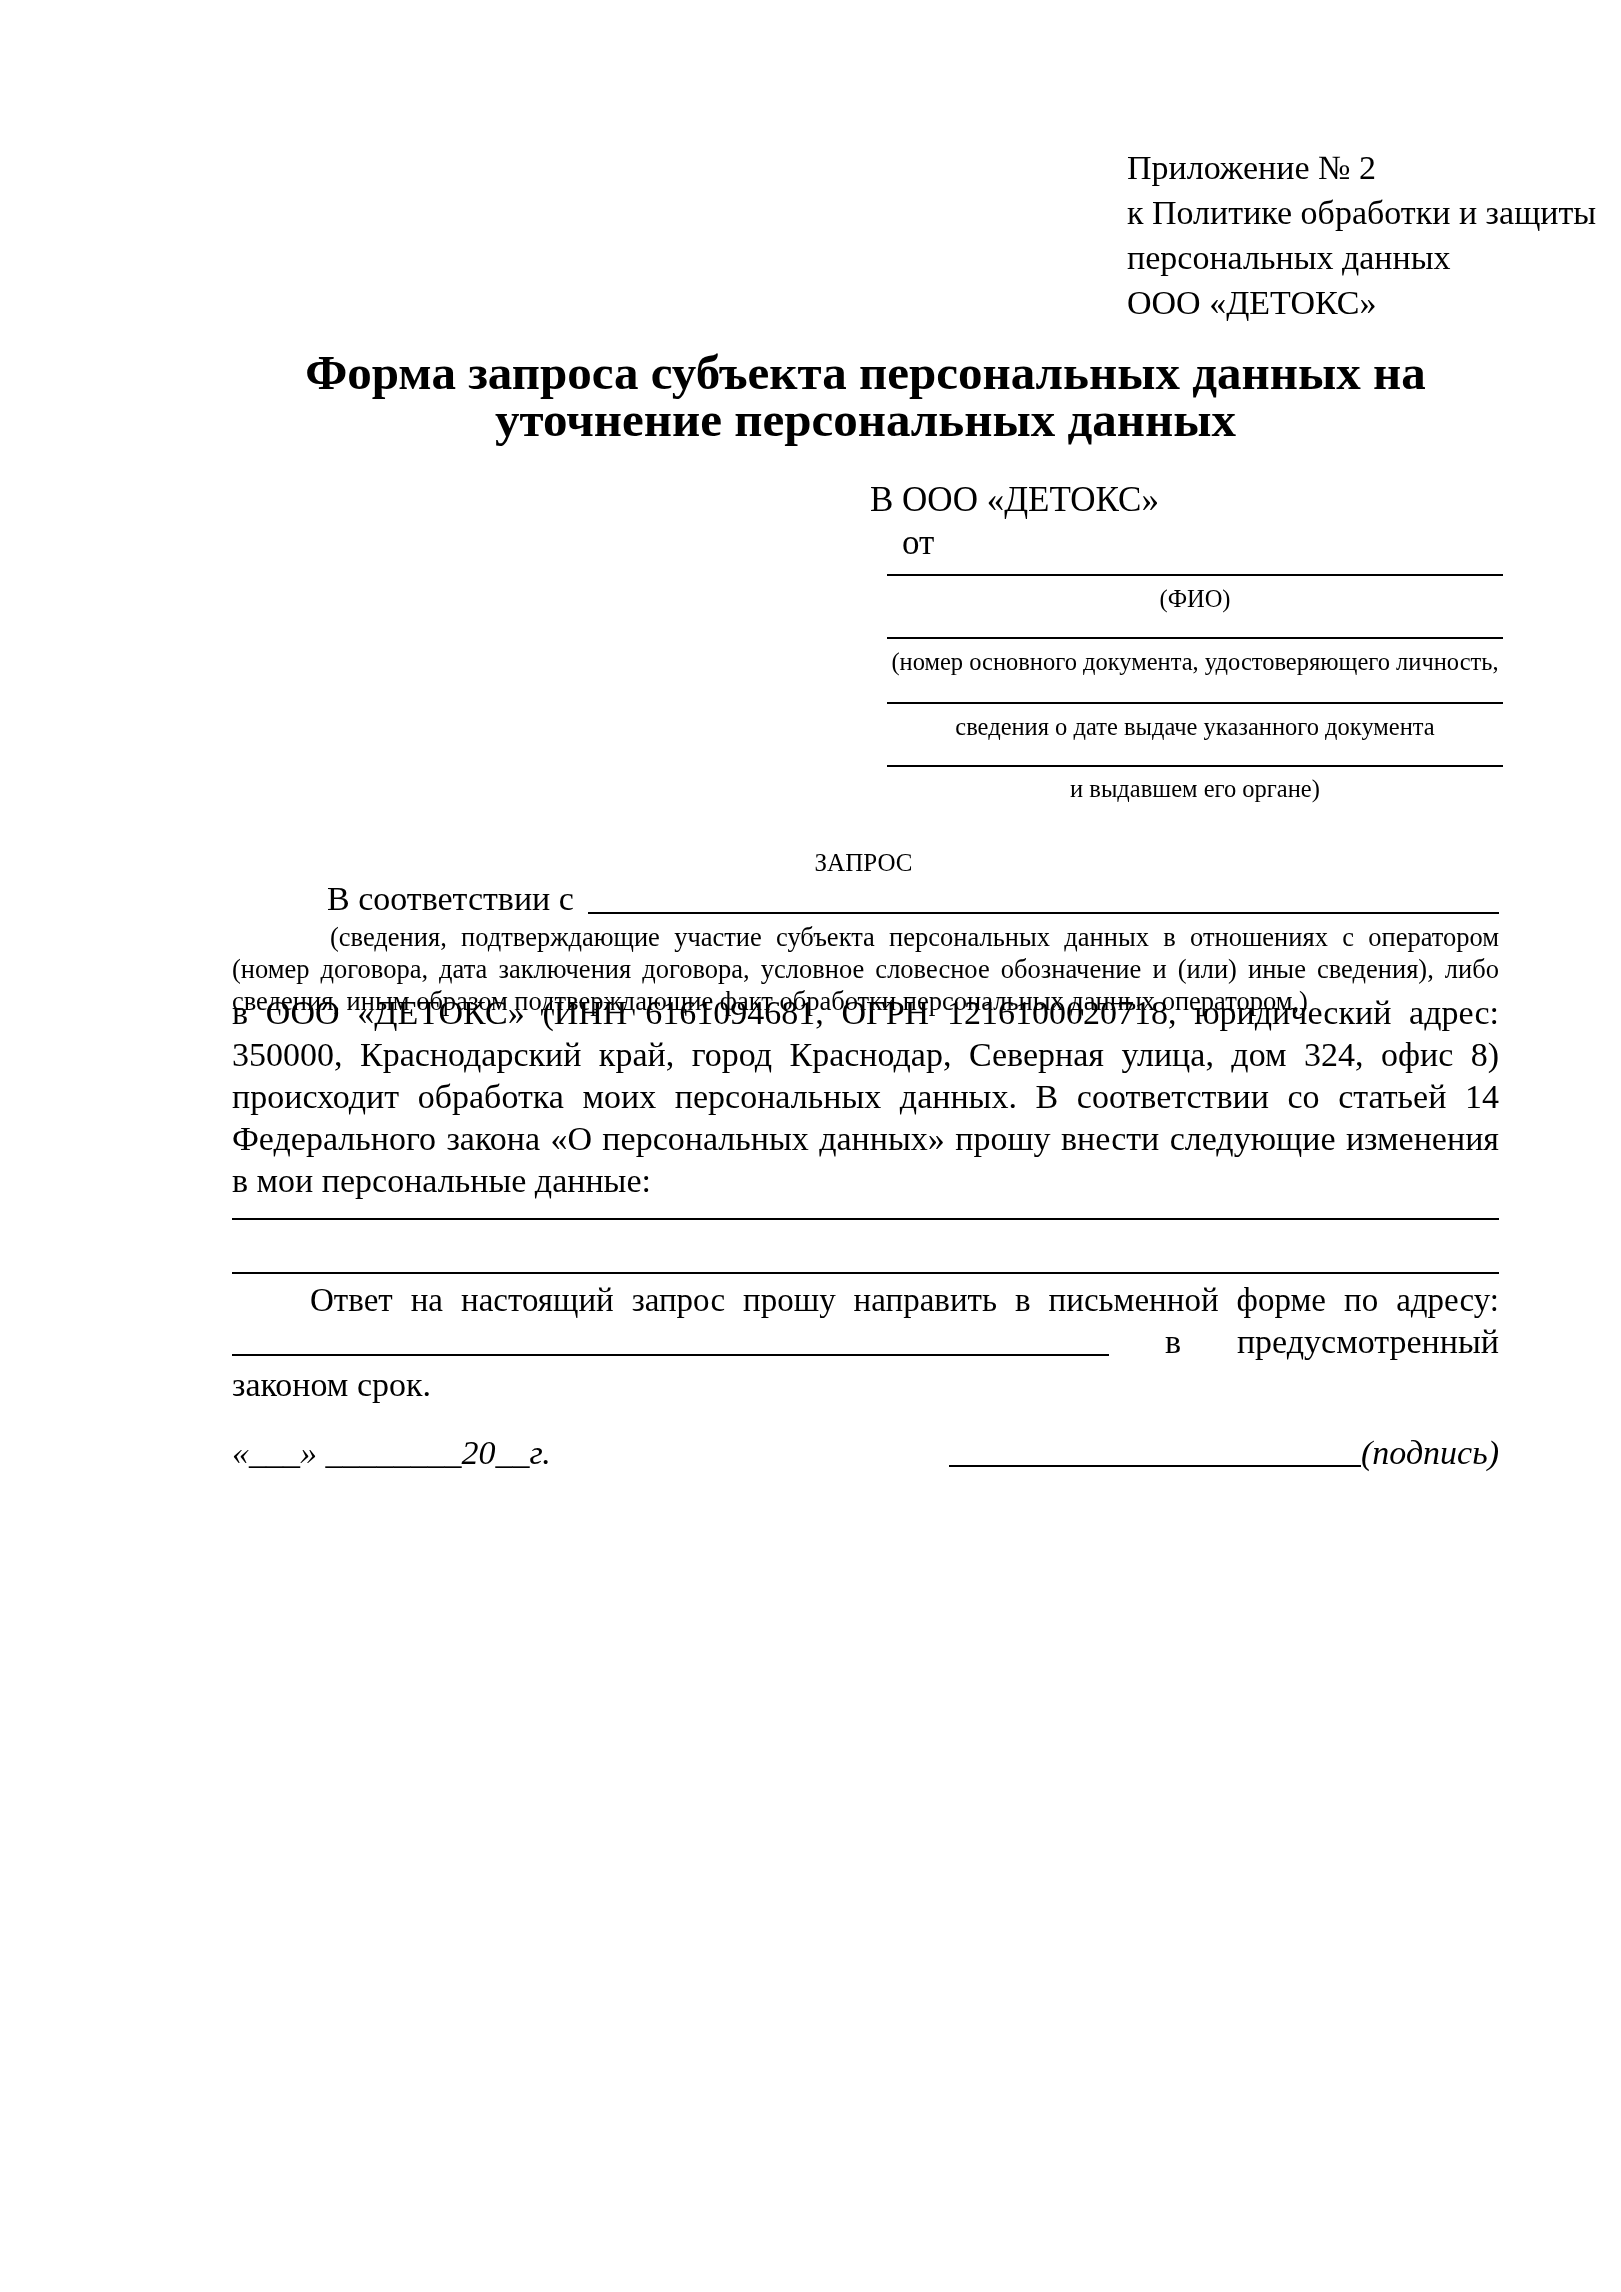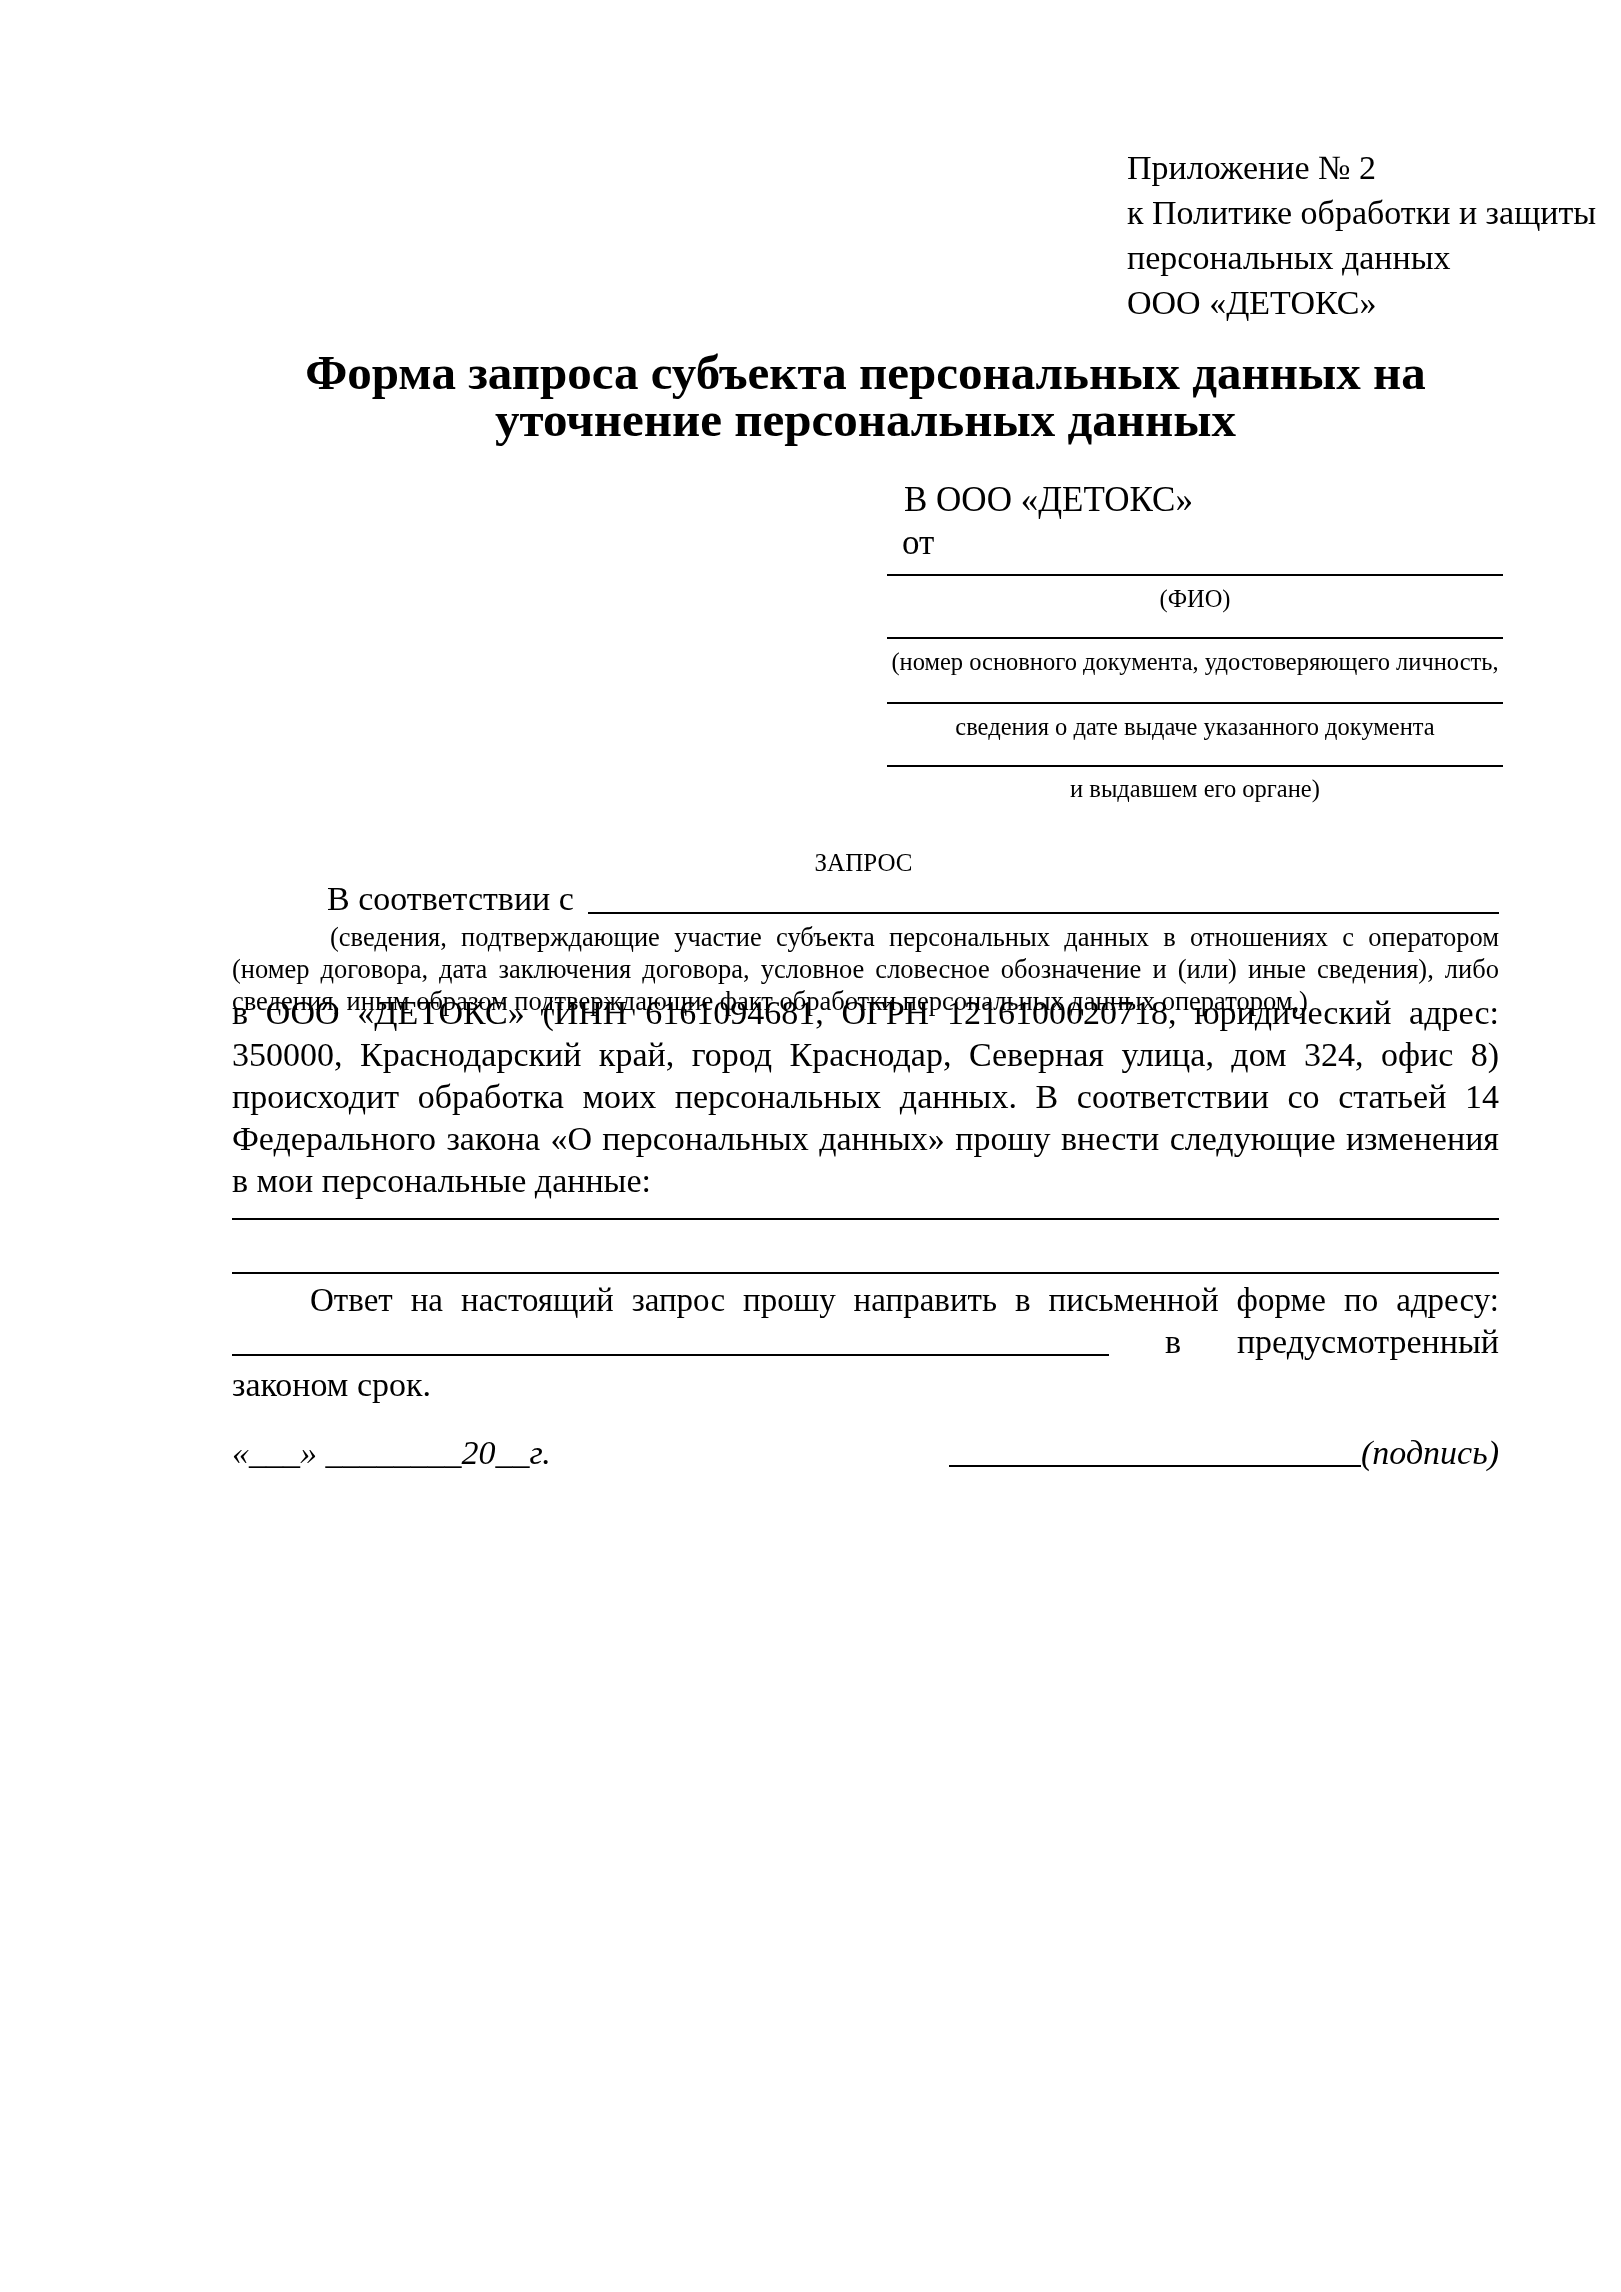--- a/index.html
+++ b/index.html
@@ -15,21 +15,21 @@
   .abs { position:absolute; }
 
   .appendix { left:1083px; top:145px; font-size:34px; line-height:45px;margin-left:44px; }
 
   .title {
     left:232px; top:349px; width:1267px;
     text-align:center; font-weight:bold;
     font-size:49px; line-height:47px;
   }
 
-  .addr-to   { left:870px; top:480px; font-size:35px;margin-left:34px; }
+  .addr-to   { left:870px; top:480px; font-size:35px; }
   .addr-from { left:902px; top:523px; font-size:35px; }
 
   .rule {
     left:887px; width:616px; height:0;
     border-bottom:2.9px solid #000;
   }
   .fill-caption {
     left:887px; width:616px;
     text-align:center; font-size:24.5px; line-height:29px;
     white-space:nowrap;

